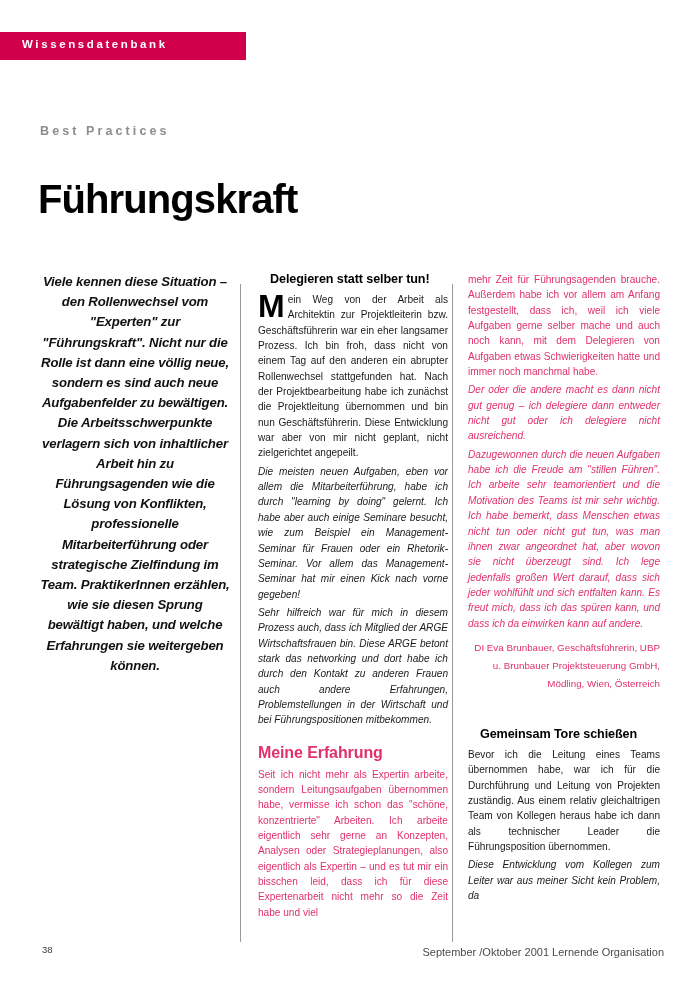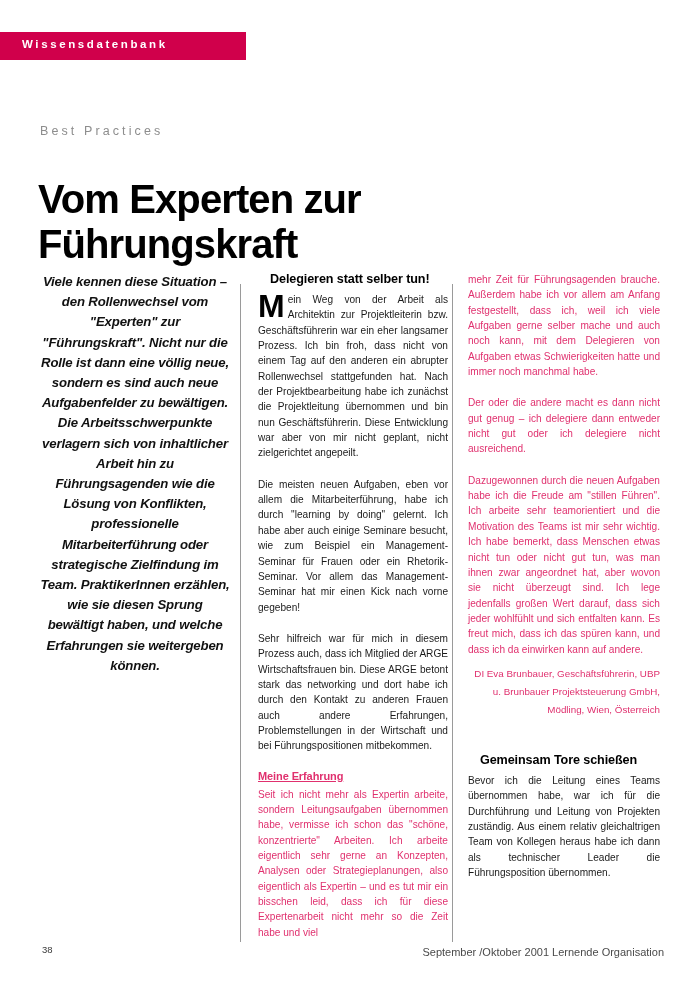--- a/index.html
+++ b/index.html
@@ -28,21 +28,21 @@
     letter-spacing: 2.6px;
     white-space: nowrap;
   }
 
   
   .kicker {
     position: absolute; left: 40px; top: 124px;
     font-size: 12.5px;
     color: #8d8d8d;
     letter-spacing: 3.1px;
-    font-weight: normal;
+    font-weight: bold;
     white-space: nowrap;
   }
   .headline {
     position: absolute; left: 38px; top: 150px;
     width: 480px;
     font-size: 40px;
     line-height: 45px;
     font-weight: bold;
     letter-spacing: -0.9px;
     color: #000000;
@@ -77,37 +77,36 @@
 
   .subhead-black {
     font-size: 12.6px;
     font-weight: bold;
     color: #000000;
     margin: 0 0 6px 0;
     letter-spacing: -0.1px;
     padding-left: 12px;
   }
   .subhead-red {
-    font-size: 11px;
+    font-size: 16px;
     font-weight: bold;
     color: #e0306e;
     margin: 16px 0 5px 0;
     letter-spacing: -0.1px;
-    text-decoration: underline;
   }
 
   .body-p {
     font-size: 10.1px;
     line-height: 15.35px;
     text-align: justify;
     margin: 0;
     color: #1a1a1a;
     hyphens: manual;
   }
-  .body-p + .body-p { margin-top: 16px; }
+  .body-p + .body-p { margin-top: 3px; font-style: italic; }
 
   .red-p {
     color: #e0306e;
   }
 
   
   .dropcap-wrap { position: relative; }
   .dropcap {
     float: left;
     font-size: 32px;
@@ -142,21 +141,20 @@
 </head>
 <body>
 
 <div class="banner-row">
   <div class="banner" style="background: rgb(208, 0, 75);"></div>
   <div class="banner-label">Wissensdatenbank</div>
 </div>
 
 <div class="kicker">Best Practices</div>
 <h1 class="headline">
-  <span class="l1">Vom Experten zur</span>
   <span class="l2">Führungskraft</span>
 </h1>
 
 <div class="rule rule-1"></div>
 <div class="rule rule-2"></div>
 
 <div class="col col-left">
   <p class="intro">Viele kennen diese Situation – den Rollenwechsel vom "Experten" zur "Führungskraft". Nicht nur die Rolle ist dann eine völlig neue, sondern es sind auch neue Aufgabenfelder zu bewältigen. Die Arbeitsschwerpunkte verlagern sich von inhaltlicher Arbeit hin zu Führungsagenden wie die Lösung von Konflikten, professionelle Mitarbeiterführung oder strategische Zielfindung im Team. PraktikerInnen erzählen, wie sie diesen Sprung bewältigt haben, und welche Erfahrungen sie weitergeben können.</p>
 </div>
 
@@ -169,16 +167,17 @@
   <p class="body-p red-p" style="color: rgb(224, 48, 110);">Seit ich nicht mehr als Expertin arbeite, sondern Leitungsaufgaben übernommen habe, vermisse ich schon das "schöne, konzentrierte" Arbeiten. Ich arbeite eigentlich sehr gerne an Konzepten, Analysen oder Strategieplanungen, also eigentlich als Expertin – und es tut mir ein bisschen leid, dass ich für diese Expertenarbeit nicht mehr so die Zeit habe und viel</p>
 </div>
 
 <div class="col col-right">
   <p class="body-p red-p" style="color: rgb(224, 48, 110);">mehr Zeit für Führungsagenden brauche. Außerdem habe ich vor allem am Anfang festgestellt, dass ich, weil ich viele Aufgaben gerne selber mache und auch noch kann, mit dem Delegieren von Aufgaben etwas Schwierigkeiten hatte und immer noch manchmal habe.</p>
   <p class="body-p red-p" style="color: rgb(224, 48, 110);">Der oder die andere macht es dann nicht gut genug – ich delegiere dann entweder nicht gut oder ich delegiere nicht ausreichend.</p>
   <p class="body-p red-p" style="color: rgb(224, 48, 110);">Dazugewonnen durch die neuen Aufgaben habe ich die Freude am "stillen Führen". Ich arbeite sehr teamorientiert und die Motivation des Teams ist mir sehr wichtig. Ich habe bemerkt, dass Menschen etwas nicht tun oder nicht gut tun, was man ihnen zwar angeordnet hat, aber wovon sie nicht überzeugt sind. Ich lege jedenfalls großen Wert darauf, dass sich jeder wohlfühlt und sich entfalten kann. Es freut mich, dass ich das spüren kann, und dass ich da einwirken kann auf andere.</p>
   <p class="attribution" style="color: rgb(224, 48, 110);">DI Eva Brunbauer, Geschäftsführerin, UBP u. Brunbauer Projektsteuerung GmbH, Mödling, Wien, Österreich</p>
   <h2 class="subhead-black" style="margin-top:34px;">Gemeinsam Tore schießen</h2>
   <p class="body-p">Bevor ich die Leitung eines Teams übernommen habe, war ich für die Durchführung und Leitung von Projekten zuständig. Aus einem relativ gleichaltrigen Team von Kollegen heraus habe ich dann als technischer Leader die Führungsposition übernommen.</p>
+  <p class="body-p">Diese Entwicklung vom Kollegen zum Leiter war aus meiner Sicht kein Problem, da</p>
 </div>
 
 <div class="page-num">38</div>
 <div class="imprint">September /Oktober 2001 Lernende Organisation</div>
 
 </body></html>

